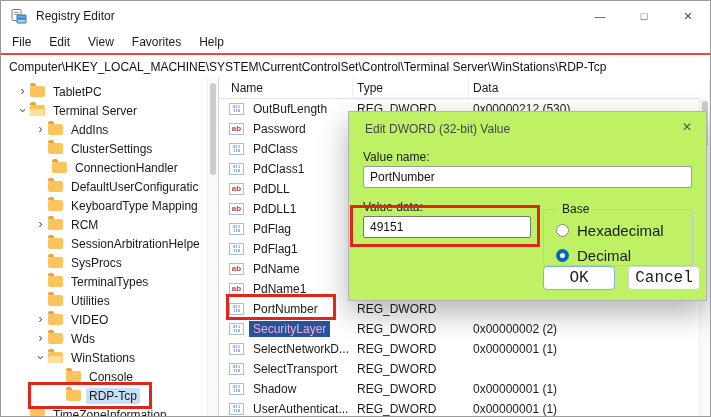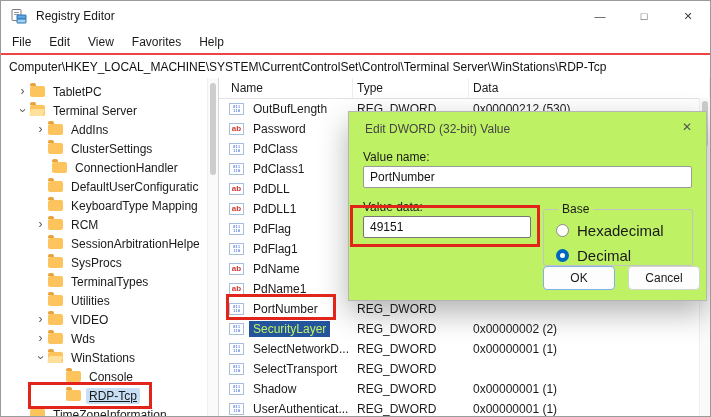--- a/index.html
+++ b/index.html
@@ -24,21 +24,21 @@
 
   
   .tree{position:absolute;left:0;top:77px;width:206px;bottom:0;overflow:hidden;padding-top:4px;box-sizing:border-box;background:#fff;}
   .tree-row{height:19px;display:flex;align-items:center;white-space:nowrap;font-size:12px;color:#1a1a1a;}
   .chevron{width:15px;flex:none;font-size:12px;color:#555;text-align:center;line-height:15px;}
   .chevron.expanded{transform:rotate(90deg);}
   .folder{width:15px;height:11px;background:#fdc35c;border-radius:2px;position:relative;flex:none;margin-right:5px;}
   .folder::before{content:"";position:absolute;top:-3px;left:0;width:6px;height:3px;background:#e8a33d;border-radius:2px 2px 0 0;}
   .folder.open::after{content:"";position:absolute;left:0;bottom:0;width:14px;height:7px;background:#ffe09a;transform:skewX(-14deg);border-radius:1px;}
   .tree-label{padding:1px 3px;}
-  .tree-row.selected .tree-label{background:#c8e0f6;border-radius:2px;text-decoration:underline;}
+  .tree-row.selected .tree-label{background:#c8e0f6;border-radius:2px;}
   .tree-scroll{position:absolute;left:206px;top:77px;width:11px;bottom:0;background:#fafafa;border-left:1px solid #efefef;box-sizing:border-box;}
   .tree-scroll .thumb{position:absolute;left:2px;top:5px;width:6px;height:92px;background:#cdcdcd;border-radius:3px;}
   .splitter{position:absolute;left:217px;top:77px;width:1px;bottom:0;background:#d6d6d6;}
 
   
   .list{position:absolute;left:218px;top:77px;right:0;bottom:0;background:#fff;overflow:hidden;}
   .list-header{height:20px;display:flex;border-bottom:1px solid #e3e3e3;}
   .hcol{display:flex;align-items:center;font-size:12px;color:#1a1a1a;border-right:1px solid #eeeeee;box-sizing:border-box;}
   .hcol-name{width:134px;padding-left:12px;}
   .hcol-type{width:116px;padding-left:4px;}
@@ -46,21 +46,21 @@
   .list-row{height:20px;display:flex;align-items:center;font-size:12px;color:#1a1a1a;}
   .cell{box-sizing:border-box;white-space:nowrap;overflow:hidden;}
   .cell-name{width:134px;padding-left:10px;display:flex;align-items:center;gap:5px;}
   .cell-type{width:116px;padding-left:4px;}
   .cell-data{flex:1;padding-left:4px;}
   .vicon{display:flex;align-items:center;justify-content:center;width:15px;height:12px;border:1px solid #a9bedc;
     background:#fff;box-sizing:border-box;flex:none;}
   .vicon.string{font:bold 8px/8px "Liberation Sans",sans-serif;color:#d03a34;}
   .vicon.dword{font:4px/4.5px "DejaVu Sans Mono",monospace;color:#2a5fd0;white-space:pre;}
   .name-label{padding:1px 4px;}
-  .list-row.selected .name-label{background:#24549c;color:#bef264;}
+  .list-row.selected .name-label{background:#24549c;color:#f9a8d4;}
   .list-scroll{position:absolute;right:0;top:20px;width:11px;bottom:0;background:#fafafa;border-left:1px solid #efefef;box-sizing:border-box;}
   .list-scroll .thumb{position:absolute;left:2px;top:3px;width:6px;height:46px;background:#cdcdcd;border-radius:3px;}
 
   
   .dialog{position:absolute;left:347px;top:110px;width:359px;height:190px;background:#bef264;border:1px solid #b5b5b5;
     border-radius:0;box-shadow:0 12px 28px rgba(0,0,0,.30);z-index:40;box-sizing:border-box;}
   .dlg-title{position:absolute;left:16px;top:10px;font-size:12px;color:#454545;}
   .dlg-close{position:absolute;right:14px;top:8px;font-size:12px;color:#555;}
   .dlg-label{position:absolute;font-size:12px;color:#1a1a1a;}
   .lbl-name{left:14px;top:38px;}
@@ -69,21 +69,21 @@
     font-size:12px;color:#111;display:flex;align-items:center;padding-left:6px;border-radius:2px;}
   .tf-name{left:14px;top:54px;width:329px;}
   .tf-data{left:14px;top:104px;width:168px;border-color:#767676;}
   .base-group{position:absolute;left:194px;top:90px;width:150px;height:64px;border:1px solid #c3c3c3;border-radius:3px;
     margin:0;padding:2px 0 0 12px;box-sizing:border-box;}
   .base-group legend{font-size:12px;color:#1a1a1a;padding:0 4px;margin-left:2px;}
   .radio-row{display:flex;align-items:center;gap:8px;font-size:15px;color:#1a1a1a;margin:4px 0 8px 0;}
   .radio{width:13px;height:13px;border-radius:50%;border:1px solid #8a8a8a;background:#fff;box-sizing:border-box;flex:none;}
   .radio.on{border:4px solid #0067c0;}
   .dlg-btn{position:absolute;top:154px;width:72px;height:24px;background:#fdfdfd;border:1px solid #d2d2d2;border-radius:4px;
-    font-size:12px;color:#1a1a1a;font-family:Liberation Sans, sans-serif;}
+    font-size:16px;color:#1a1a1a;font-family:Liberation Mono, monospace;}
   .btn-ok{left:194px;border-color:#7fb2e5;}
   .btn-cancel{left:279px;}
 
   
   .anno{position:absolute;border:3px solid #e1251b;z-index:50;pointer-events:none;box-sizing:border-box;}
   .anno-rdp{left:27px;top:381px;width:124px;height:27px;}
   .anno-port{left:225px;top:293px;width:110px;height:26px;}
   .anno-value{left:349px;top:204px;width:190px;height:42px;}
 </style>
 </head>

